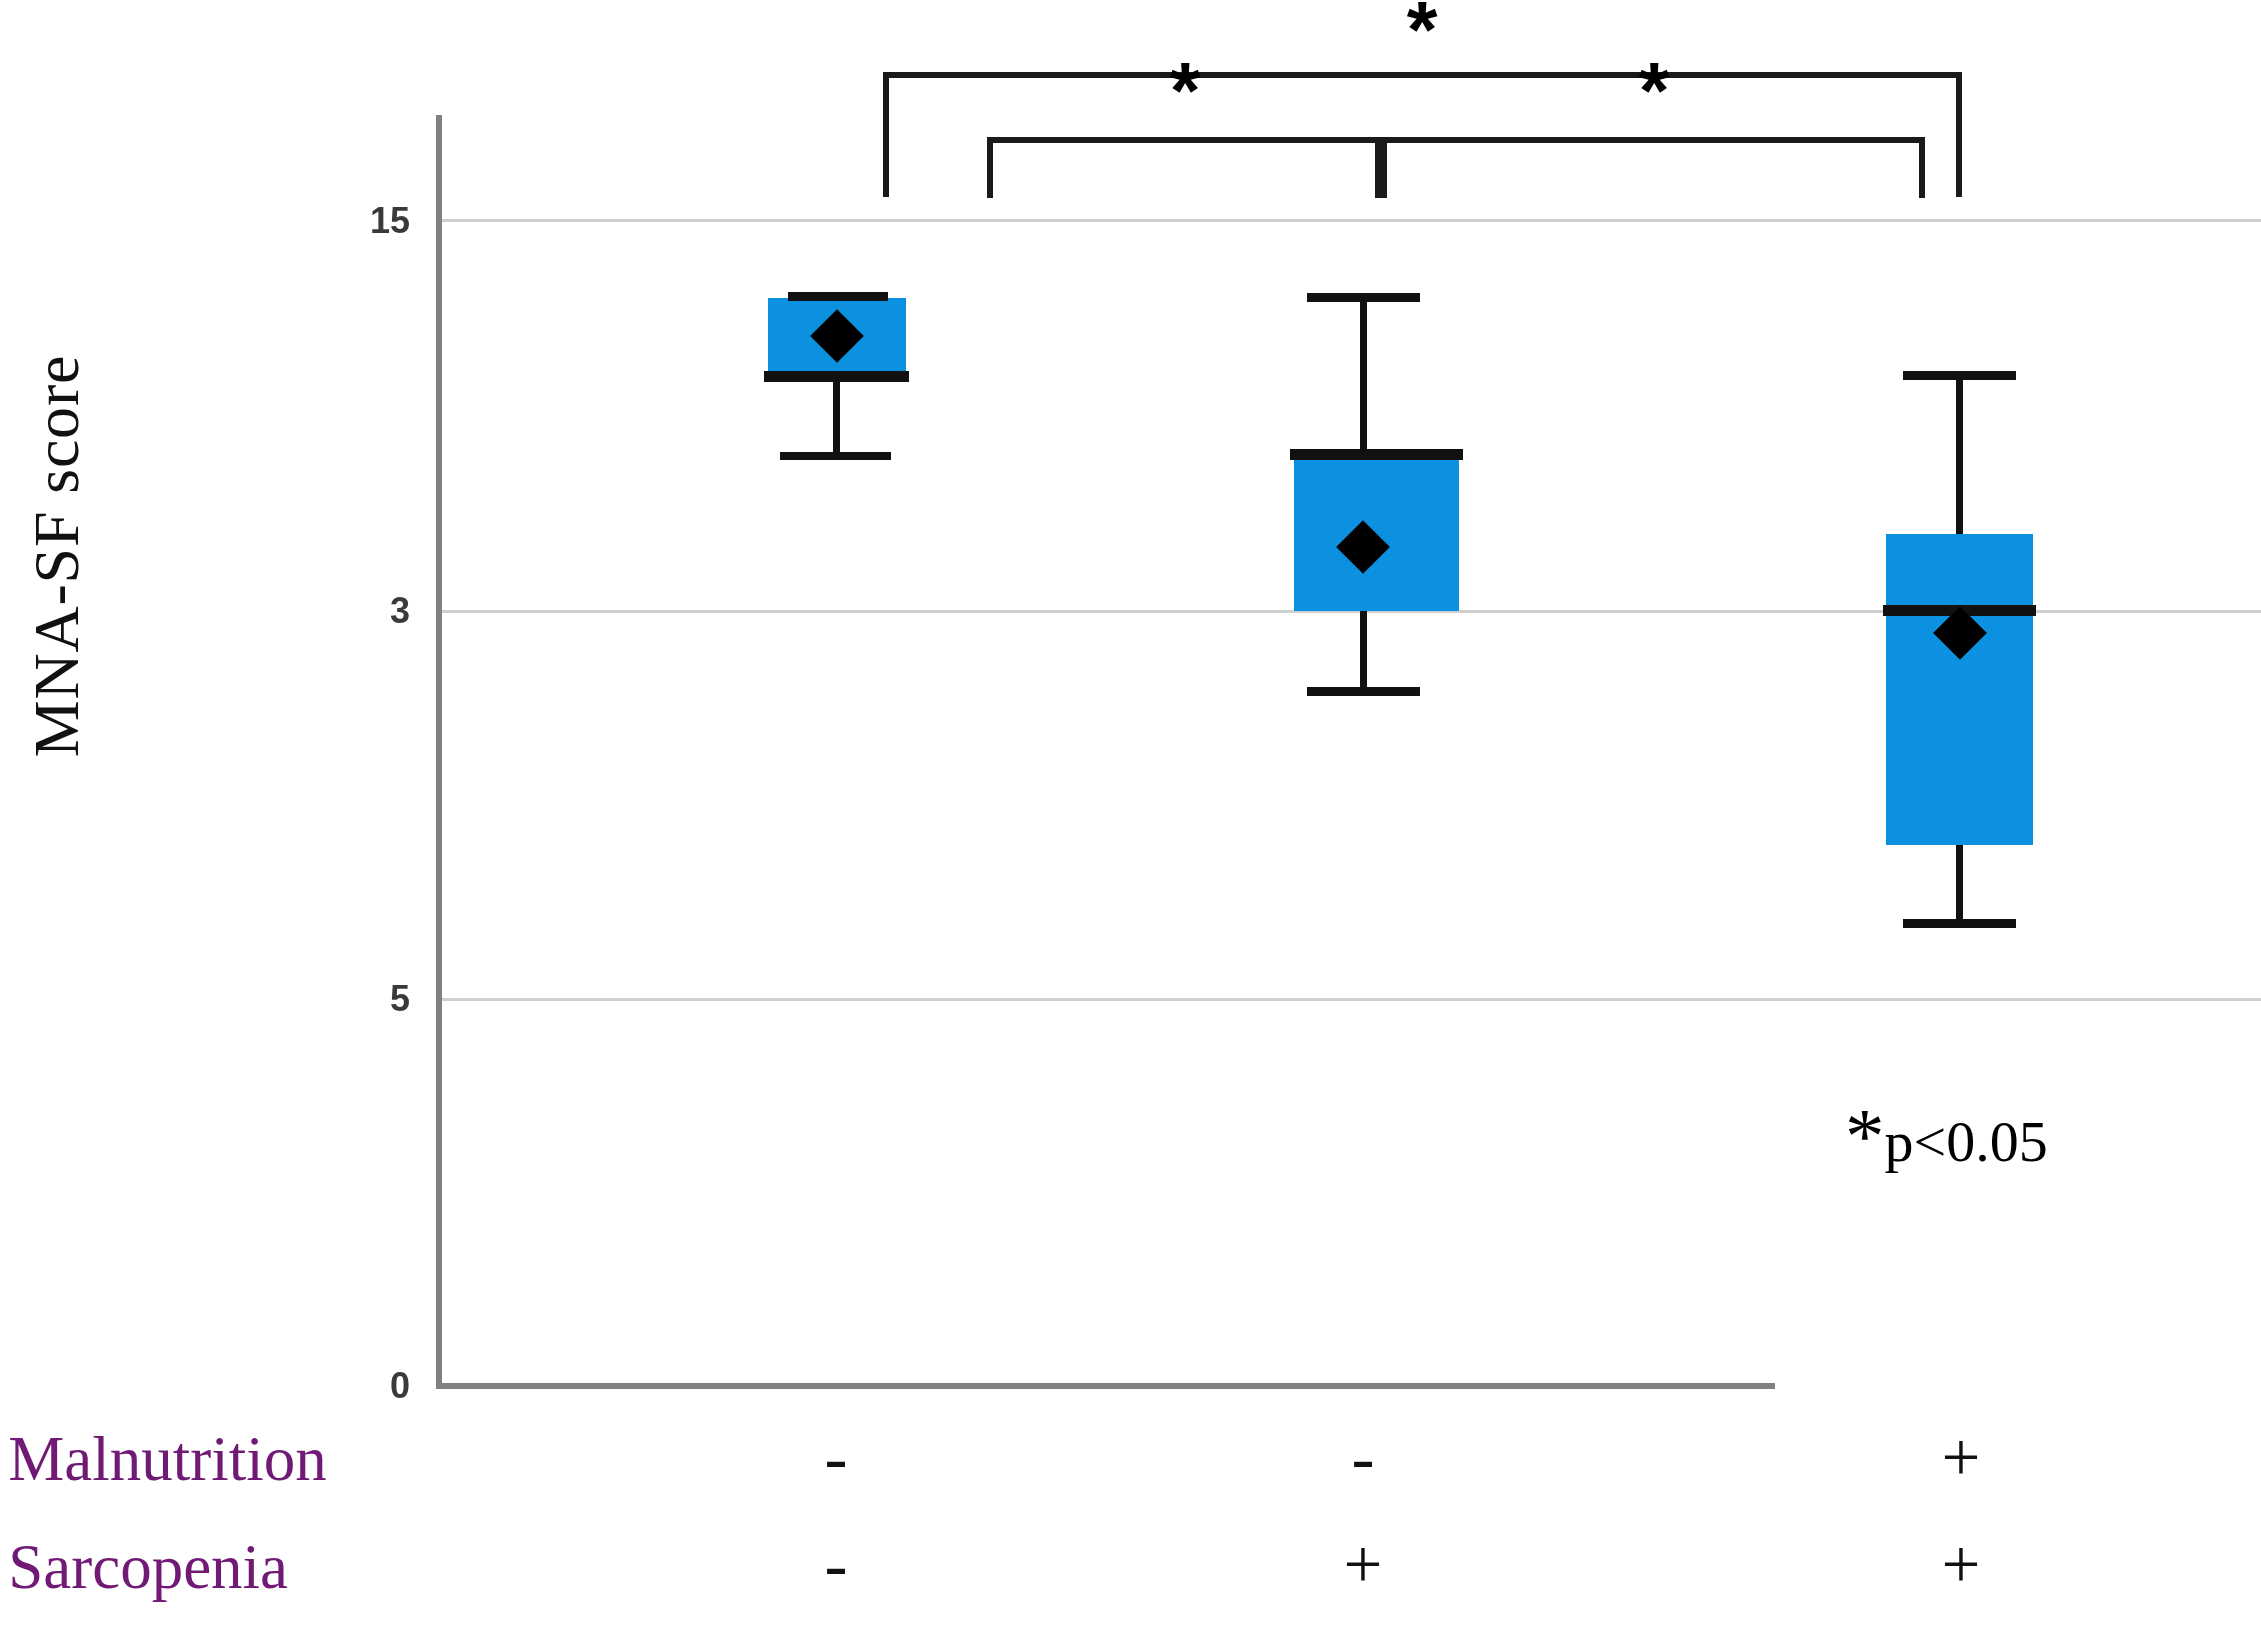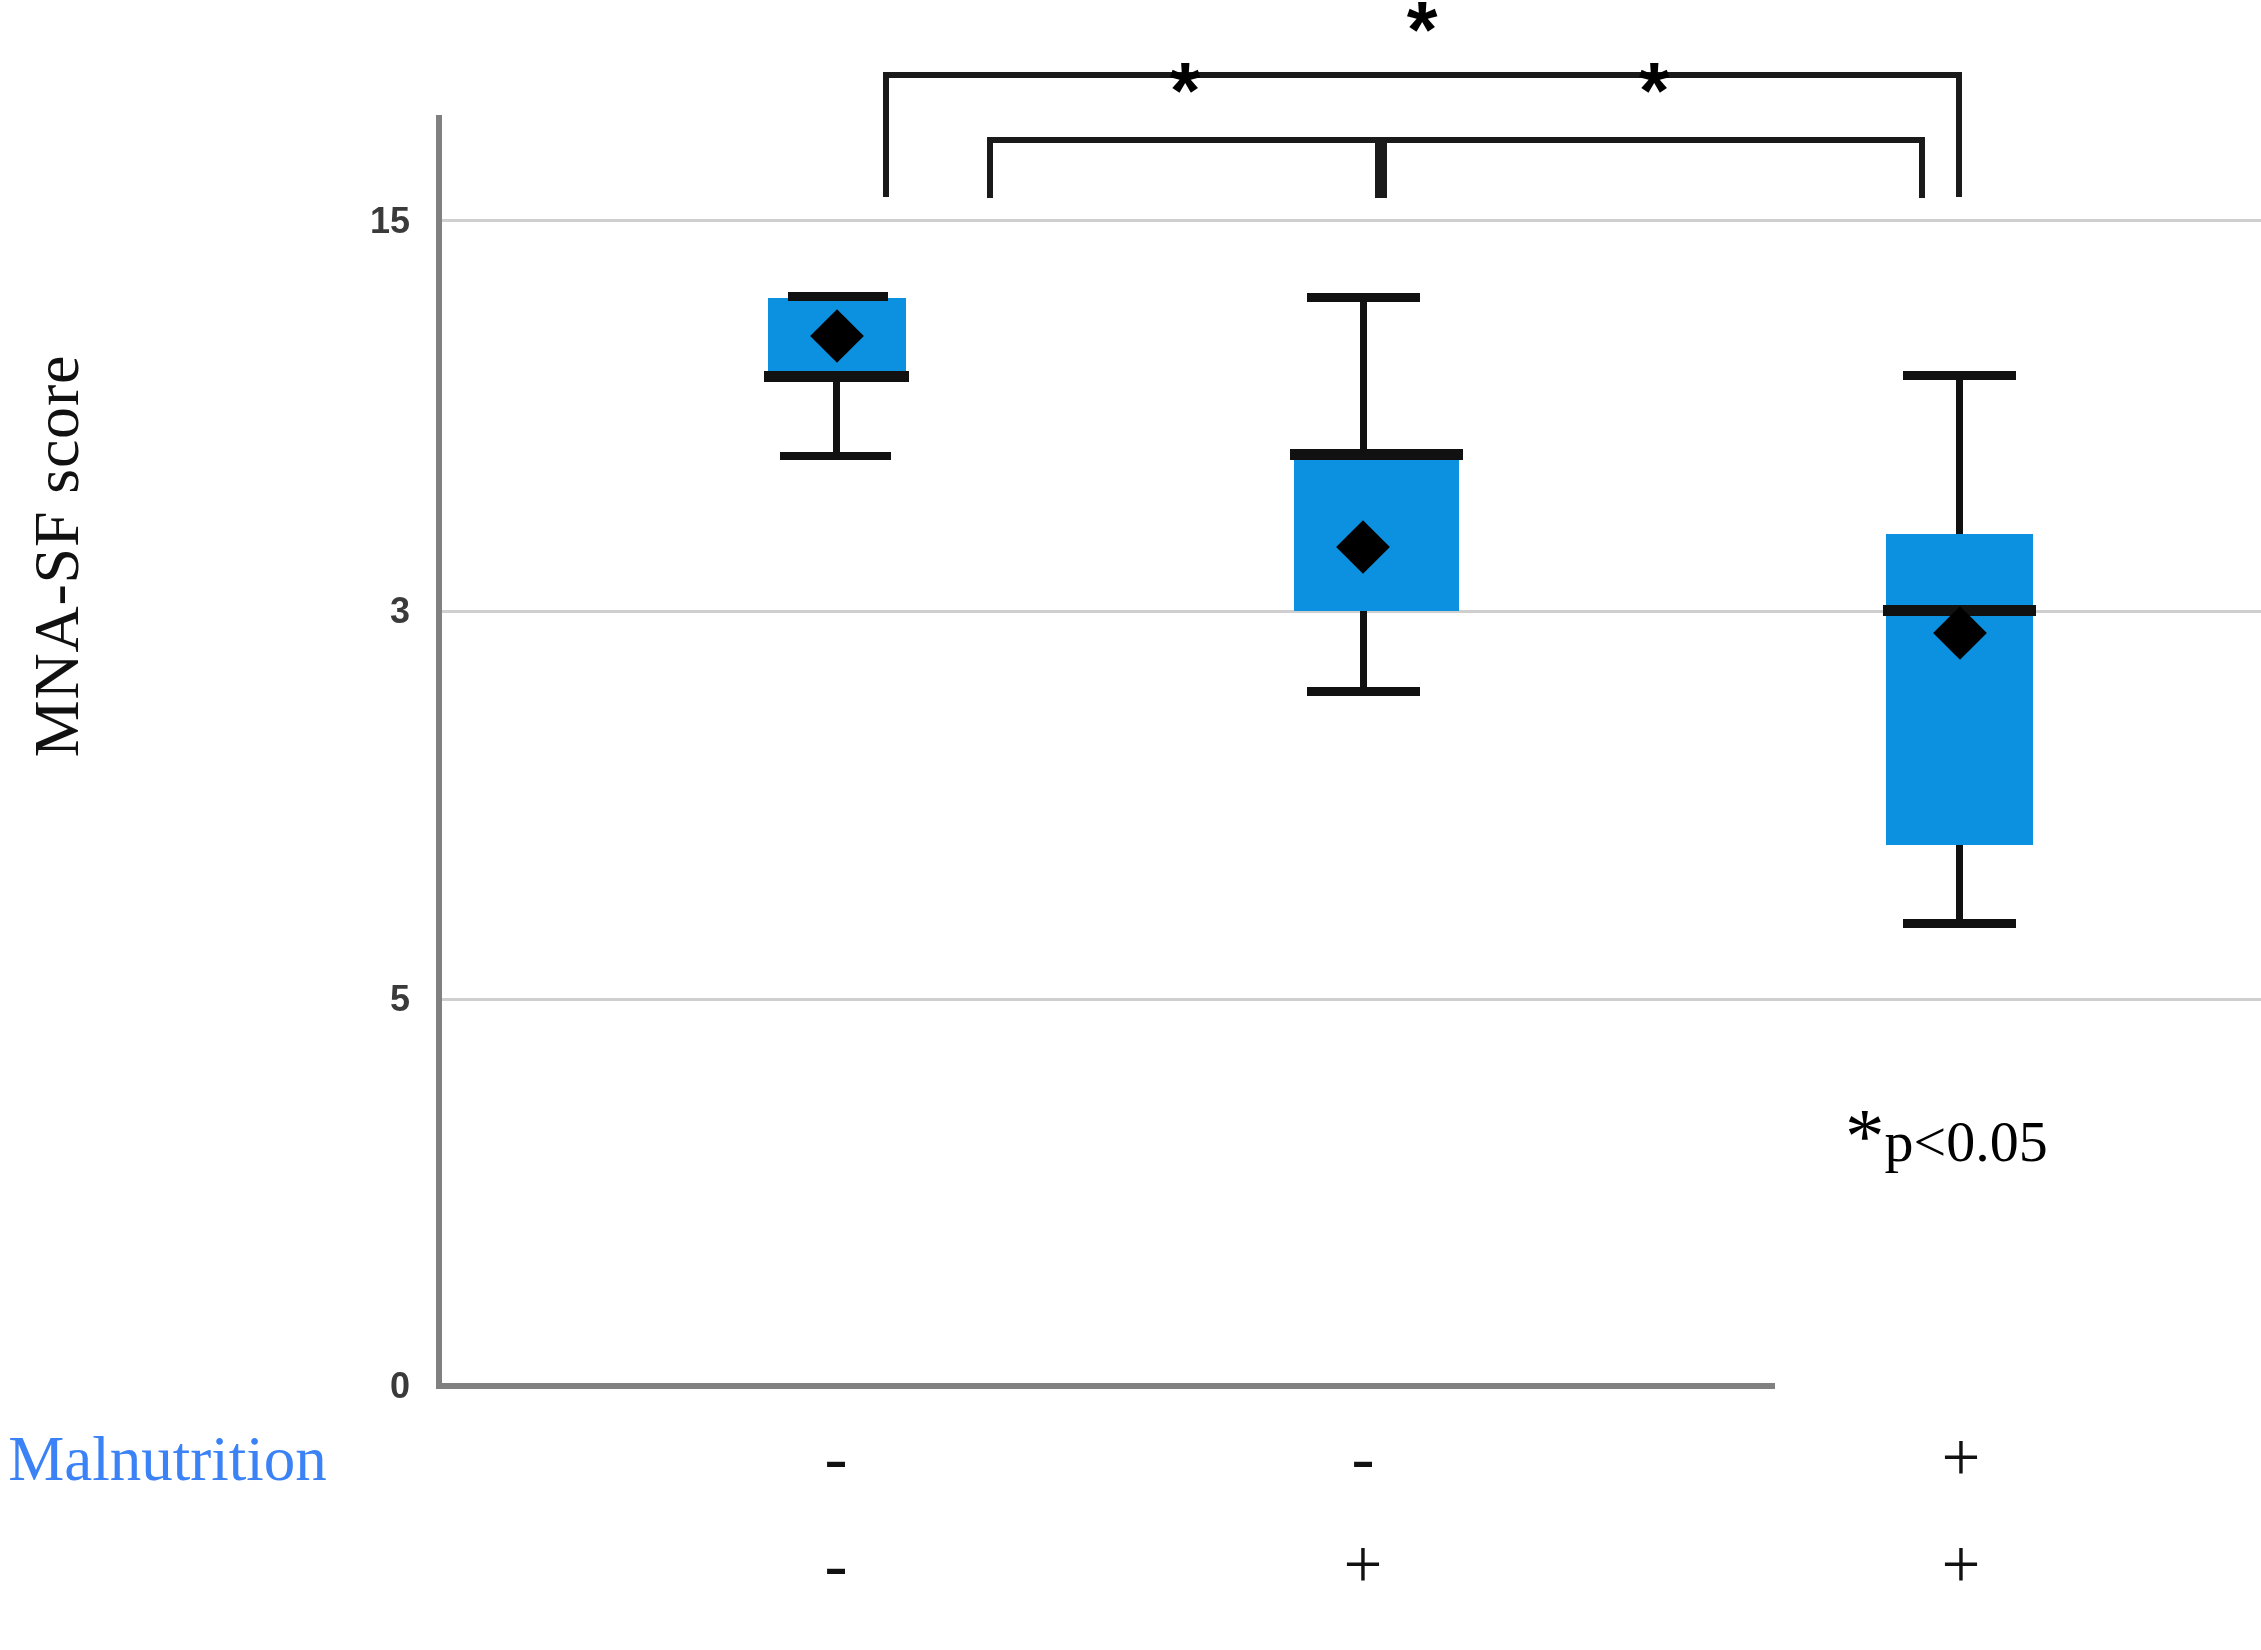--- a/index.html
+++ b/index.html
@@ -30,21 +30,21 @@
   .brk-v{position:absolute;background:#1a1a1a;width:5.8px;}
   .star{position:absolute;font-family:"Liberation Sans",sans-serif;font-weight:bold;
         font-size:79px;line-height:1;color:#000;transform:translateX(-50%);}
 
   
   .legend{position:absolute;left:1845px;top:1096px;white-space:nowrap;}
   .legend .lstar{font-family:"Liberation Serif",serif;font-size:79px;line-height:1;vertical-align:top;}
   .legend .ltext{font-size:58px;vertical-align:bottom;}
 
   
-  .rowlabel{position:absolute;left:8.2px;font-size:63px;color:#3b82f6;white-space:nowrap;}
+  .rowlabel{position:absolute;left:8.2px;font-size:63px;color:#701a75;white-space:nowrap;}
   .cellsign{position:absolute;transform:translateX(-50%);font-size:69px;color:#111;text-align:center;}
 </style>
 </head>
 <body>
 
 <div id="stage">
 
   <div class="gridline" style="top:219px;"></div>
   <div class="gridline" style="top:610px;"></div>
   <div class="gridline" style="top:998px;"></div>
@@ -128,18 +128,19 @@
 
   <div class="legend">
     <span class="lstar">*</span><span class="ltext">p&lt;0.05</span>
   </div>
 
   <div class="rowlabel" style="top:1423px;">Malnutrition</div>
   <div class="cellsign" style="left:836px;top:1419px;">-</div>
   <div class="cellsign" style="left:1363px;top:1419px;">-</div>
   <div class="cellsign" style="left:1961px;top:1419px;">+</div>
 
+  <div class="rowlabel" style="top:1531px;">Sarcopenia</div>
   <div class="cellsign" style="left:836px;top:1526px;">-</div>
   <div class="cellsign" style="left:1363px;top:1526px;">+</div>
   <div class="cellsign" style="left:1961px;top:1526px;">+</div>
 
 </div>
 
 
 </body></html>

